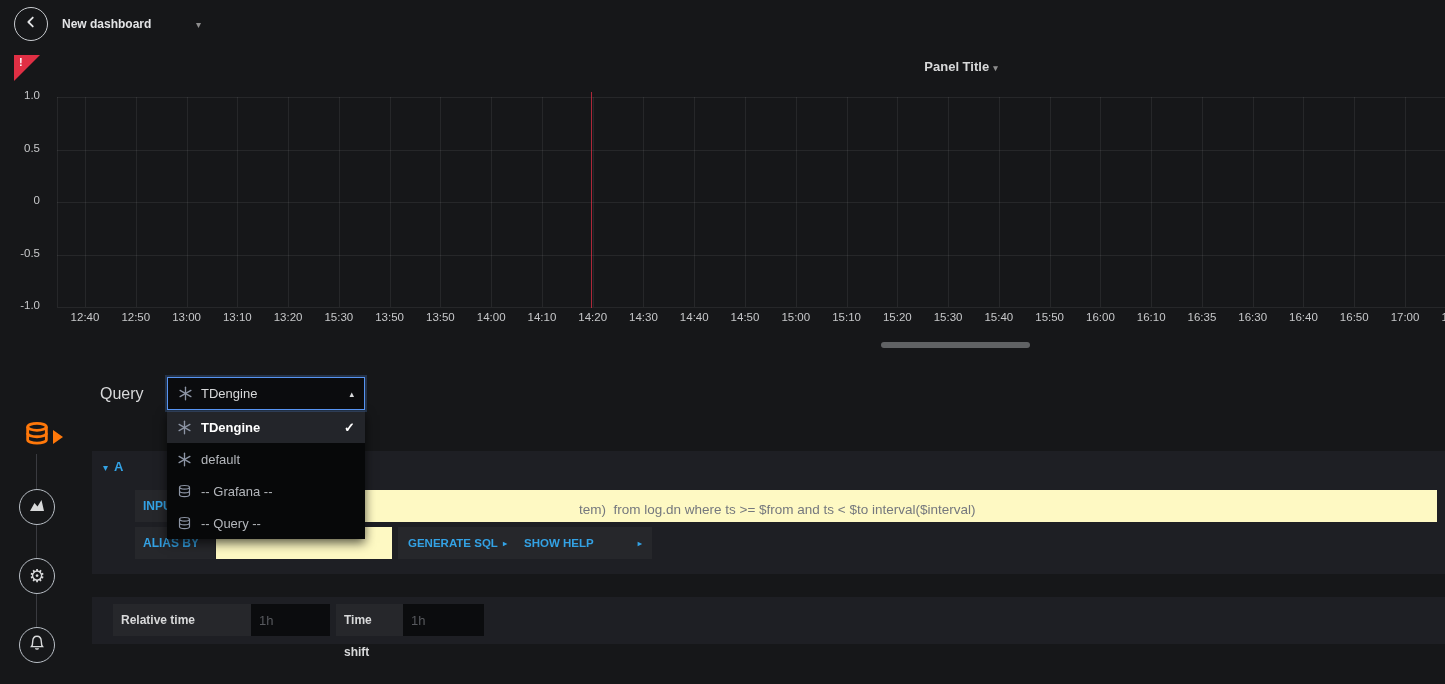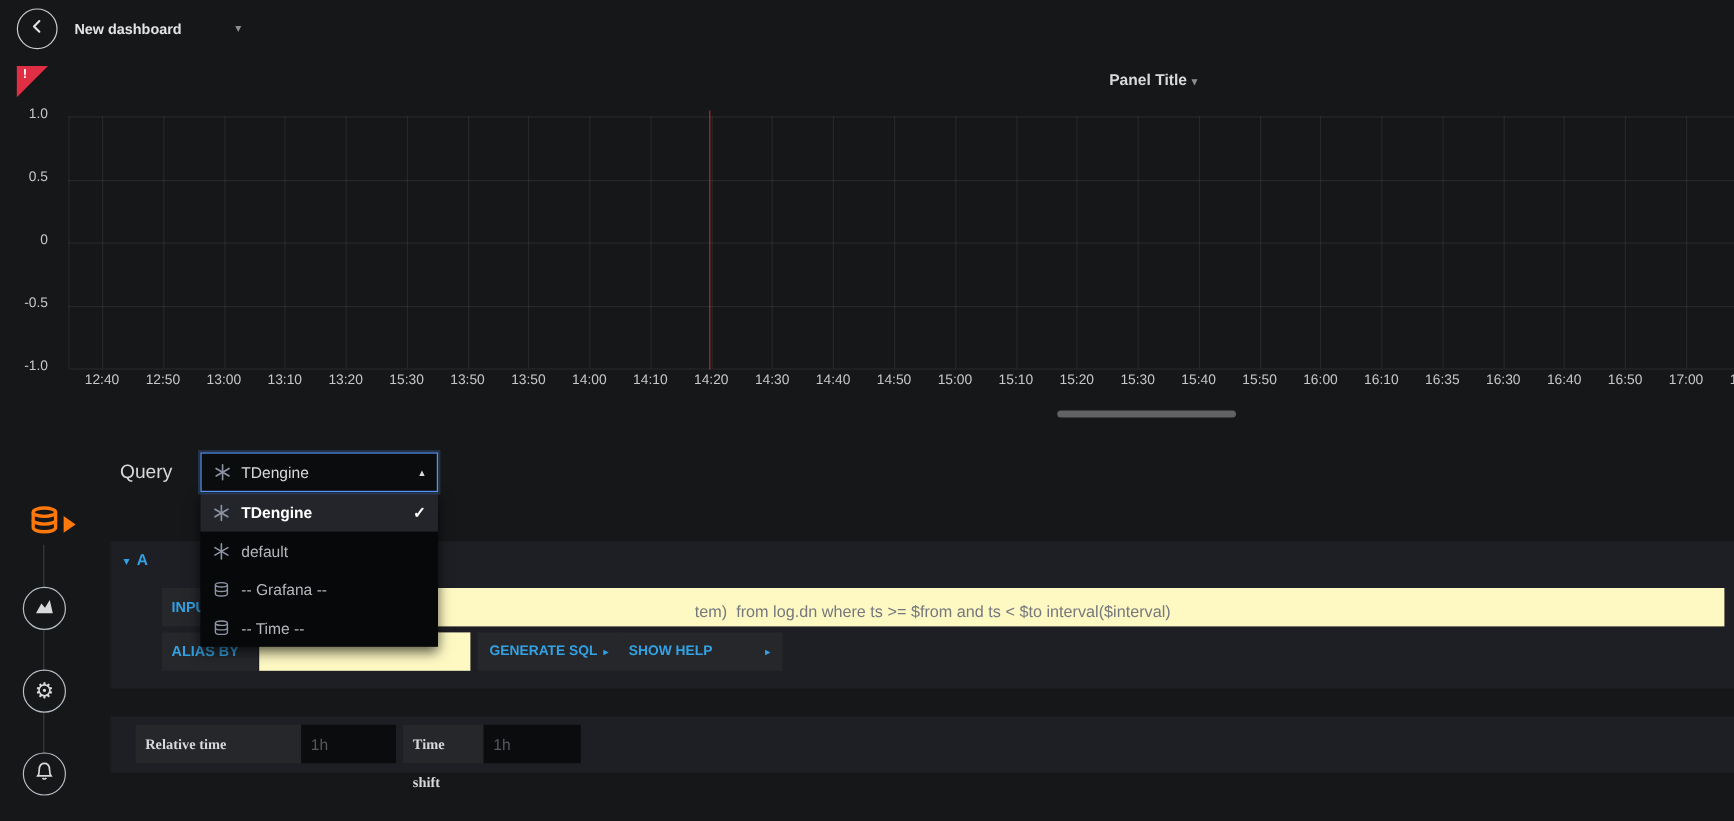--- a/index.html
+++ b/index.html
@@ -82,21 +82,21 @@
   .lbl-alias { left:43px; top:76px; width:80px; }
   .fld-alias { left:124px; top:76px; width:176px; }
   .q-btn { position:absolute; top:76px; height:32px; background:#26272b; display:inline-flex; align-items:center;
     gap:5px; padding:0 10px; color:#33a2e5; font-size:11.5px; font-weight:bold; cursor:pointer; white-space:nowrap; }
   .btn-gensql { left:306px; }
   .btn-help { left:422px;gap:44px; }
   .btn-caret { font-size:8px; }
 
   .time-strip { position:absolute; left:92px; top:597px; width:1353px; height:47px; background:#1e1f24; }
   .t-label { position:absolute; top:7px; height:32px; line-height:32px; background:#26272b; color:#d8d9da;
-    font-size:12px; font-weight:bold; padding:0 8px;font-family:Liberation Serif, serif; }
+    font-size:12px; font-weight:bold; padding:0 8px; }
   .t-input { position:absolute; top:7px; height:32px; background:#0b0c0e; border:none; outline:none;
     color:#9fa2a6; font-size:13px; font-family:"Liberation Sans",sans-serif; padding:0 8px; width:79px; }
   .t-input::placeholder { color:#57595e; }
   .lbl-reltime { left:21px; width:138px; }
   .fld-reltime { left:159px; }
   .lbl-tshift { left:244px; width:67px; }
   .fld-tshift { left:311px; width:81px; }
 </style>
 </head>
 <body>
@@ -276,21 +276,21 @@
       <span class="dd-label">-- Grafana --</span>
     </div>
     <div class="dd-item">
       <span class="dd-ic">
         <svg width="15" height="15" viewBox="0 0 18 18">
           <ellipse cx="9" cy="4" rx="6" ry="2.2" fill="none" stroke="#8d95a5" stroke-width="1.4"></ellipse>
           <path d="M3 4 v9 a6 2.2 0 0 0 12 0 v-9" fill="none" stroke="#8d95a5" stroke-width="1.4"></path>
           <path d="M3 8.5 a6 2.2 0 0 0 12 0" fill="none" stroke="#8d95a5" stroke-width="1.4"></path>
         </svg>
       </span>
-      <span class="dd-label">-- Time --</span>
+      <span class="dd-label">-- Query --</span>
     </div>
   </div>
 
 <div class="row-a-panel">
   <div class="row-a-header">
     <span class="hdr-caret">▾</span><span>A</span>
   </div>
 
   <div class="q-label lbl-inputsql">INPUT SQL</div>
   <div class="q-input fld-sql">

